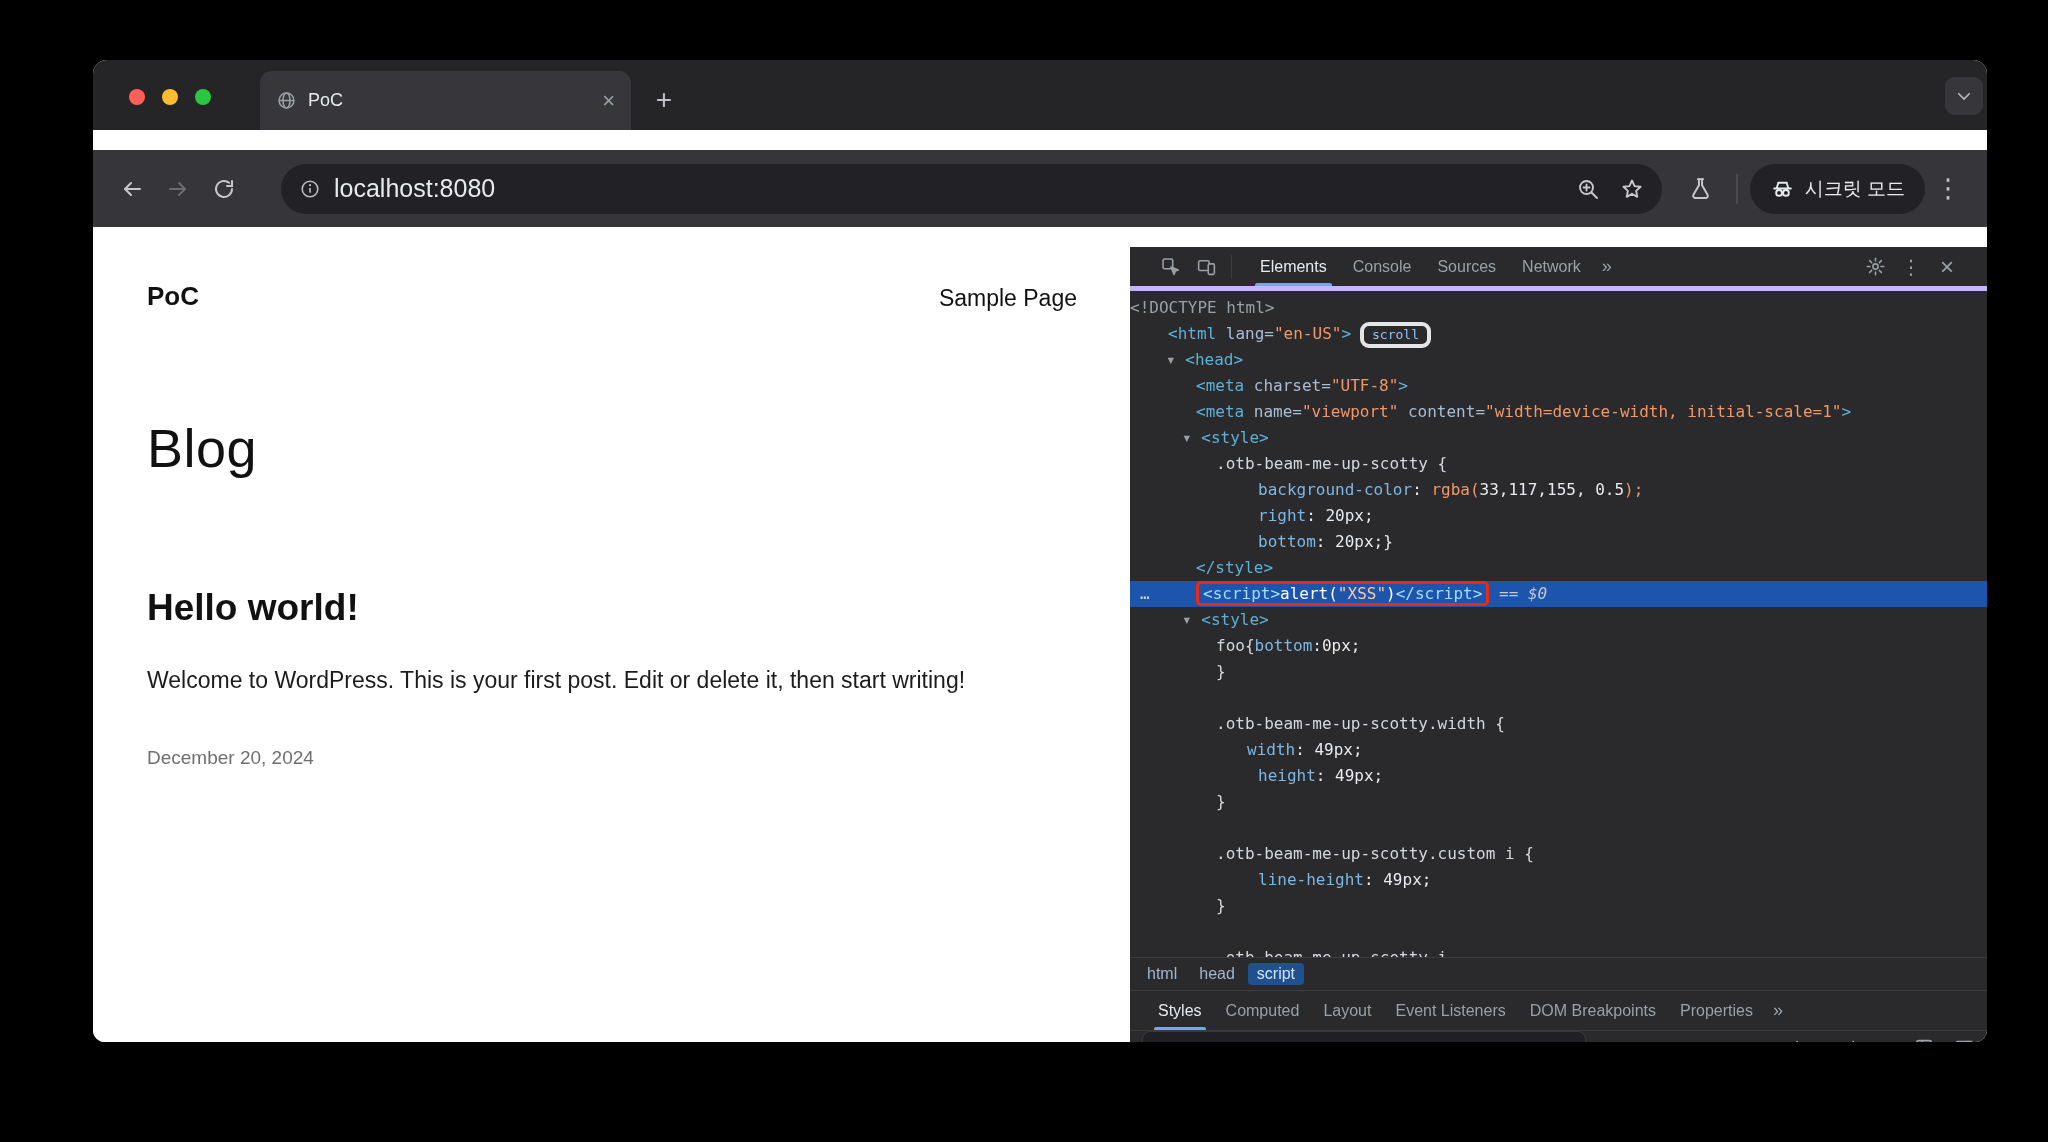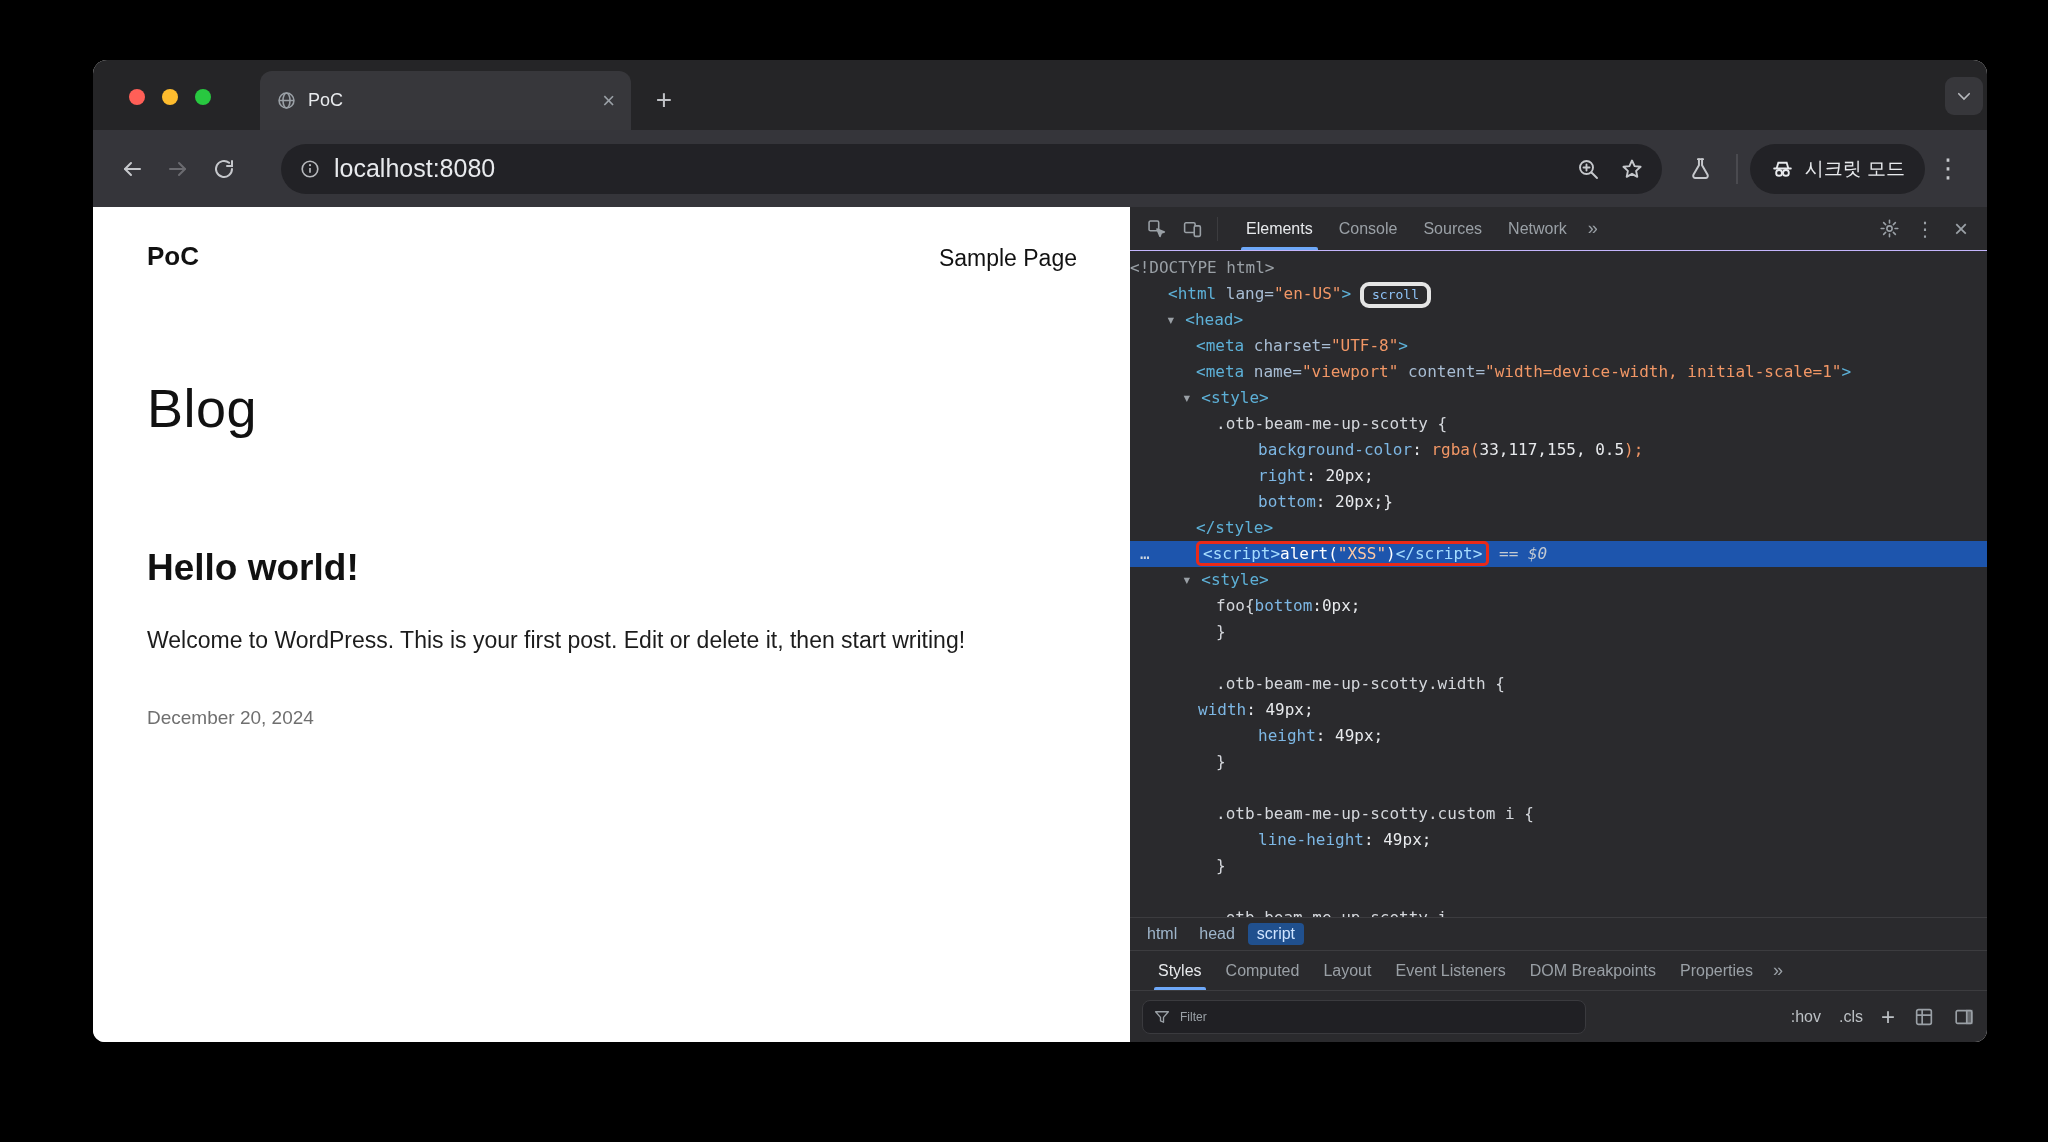--- a/index.html
+++ b/index.html
@@ -1,21 +1,21 @@
 <!DOCTYPE html>
 <html><head>
 <meta charset="utf-8">
 <style>
   * { margin:0; padding:0; box-sizing:border-box; }
   html,body { width:2048px; height:1142px; background:#000; overflow:hidden;
     font-family:"Liberation Sans", sans-serif; }
 
   .window { position:absolute; left:93px; top:60px; width:1894px; height:982px;
     border-radius:14px 14px 12px 12px; overflow:hidden; background:#fff;
-    box-shadow:0 24px 70px rgba(0,0,0,.65); display:flex; flex-direction:column; }
+    box-shadow:0 24px 70px rgba(0,0,0,.65); display:flex; flex-direction:column;gap:20px; }
 
   
   .tabstrip { flex:0 0 70px; background:#252527; position:relative; }
   .traffic { position:absolute; left:36px; top:29px; display:flex; gap:17px; }
   .traffic span { width:16px; height:16px; border-radius:50%; display:block; }
   .tab { position:absolute; left:167px; top:11px; width:371px; height:59px;
     background:#37373b; border-radius:12px 12px 0 0; display:flex; align-items:center;
     padding:0 16px; color:#e8eaed; }
   .tab .fav { width:21px; height:21px; color:#9aa0a6; flex:0 0 auto; }
   .tab .title { margin-left:11px; font-size:18px; flex:1; }
@@ -55,22 +55,22 @@
   .page { width:1037px; flex:0 0 1037px; background:#fff; position:relative; color:#111; }
   .site-title { position:absolute; left:54px; top:34px; font-size:26px; font-weight:700; }
   .nav-link { position:absolute; right:53px; top:38px; font-size:23px; }
   .blog-h { position:absolute; left:54px; top:170px; font-size:54px; font-weight:500; letter-spacing:.5px; }
   .post-title { position:absolute; left:54px; top:340px; font-size:37px; font-weight:600; }
   .post-body { position:absolute; left:54px; top:420px; font-size:23px; color:#1c1c1c; }
   .post-date { position:absolute; left:54px; top:500px; font-size:19px; color:#6f6f6f; }
 
   
   .devtools { flex:1; background:#2a2a2d; color:#e8eaed; display:flex; flex-direction:column; min-width:0; }
-  .dt-toolbar { flex:0 0 44px; display:flex; align-items:center; border-bottom:1px solid #c4b5fd;
-    padding:0 8px; }
+  .dt-toolbar { flex:0 0 44px; display:flex; align-items:center; border-bottom:5px solid #c4b5fd;
+    padding:0 22px; }
   .dt-btn { width:36px; height:36px; display:flex; align-items:center; justify-content:center;
     color:#9aa0a6; flex:0 0 auto; }
   .dt-btn svg { width:21px; height:21px; }
   .dt-vdiv { width:1px; height:24px; background:#3c3c3f; margin:0 7px; }
   .dt-tabs { display:flex; height:100%; margin-left:8px; }
   .dt-tab { padding:0 13px; display:flex; align-items:center; font-size:16px; color:#9aa0a6;
     position:relative; height:100%; }
   .dt-tab.active { color:#e8eaed; }
   .dt-tab.active::after { content:""; position:absolute; left:8px; right:8px; bottom:0;
     height:3px; background:#6ea8f8; border-radius:2px 2px 0 0; }
@@ -258,21 +258,21 @@
           <div class="tree-line" style="padding-left: 128px;"><span class="seg-prop">background-color</span><span class="seg-plain">: </span><span class="seg-str">rgba(</span><span class="seg-plain">33,117,155, 0.5</span><span class="seg-str">);</span></div>
           <div class="tree-line" style="padding-left: 128px;"><span class="seg-prop">right</span><span class="seg-plain">: </span><span class="seg-plain">20px;</span></div>
           <div class="tree-line" style="padding-left: 128px;"><span class="seg-prop">bottom</span><span class="seg-plain">: </span><span class="seg-plain">20px;}</span></div>
           <div class="tree-line" style="padding-left: 66px;"><span class="seg-tag">&lt;/style&gt;</span></div>
           <div class="tree-line sel-row" style="padding-left: 66px;"><span class="ellipsis">…</span><span class="red-box"><span class="seg-tag">&lt;script&gt;</span><span class="seg-plain">alert(</span><span class="seg-str">"XSS"</span><span class="seg-plain">)</span><span class="seg-tag">&lt;/script&gt;</span></span><span class="seg-eq"> == $0</span></div>
           <div class="tree-line" style="padding-left: 52px;"><span class="seg-gray">▾ </span><span class="seg-tag">&lt;style&gt;</span></div>
           <div class="tree-line" style="padding-left: 86px;"><span class="seg-sel">foo{</span><span class="seg-prop">bottom</span><span class="seg-plain">:</span><span class="seg-plain">0px;</span></div>
           <div class="tree-line" style="padding-left: 86px;"><span class="seg-sel">}</span></div>
           <div class="tree-line" style="padding-left: 0px;"></div>
           <div class="tree-line" style="padding-left: 86px;"><span class="seg-sel">.otb-beam-me-up-scotty.width {</span></div>
-          <div class="tree-line" style="padding-left: 68px;"><span class="seg-prop">width</span><span class="seg-plain">: </span><span class="seg-plain">49px;</span></div>
+          <div class="tree-line" style="padding-left: 117px;"><span class="seg-prop">width</span><span class="seg-plain">: </span><span class="seg-plain">49px;</span></div>
           <div class="tree-line" style="padding-left: 128px;"><span class="seg-prop">height</span><span class="seg-plain">: </span><span class="seg-plain">49px;</span></div>
           <div class="tree-line" style="padding-left: 86px;"><span class="seg-sel">}</span></div>
           <div class="tree-line" style="padding-left: 0px;"></div>
           <div class="tree-line" style="padding-left: 86px;"><span class="seg-sel">.otb-beam-me-up-scotty.custom i {</span></div>
           <div class="tree-line" style="padding-left: 128px;"><span class="seg-prop">line-height</span><span class="seg-plain">: </span><span class="seg-plain">49px;</span></div>
           <div class="tree-line" style="padding-left: 86px;"><span class="seg-sel">}</span></div>
           <div class="tree-line" style="padding-left: 0px;"></div>
           <div class="tree-line" style="padding-left: 86px;"><span class="seg-sel">.otb-beam-me-up-scotty i</span></div>
         </div>
 

